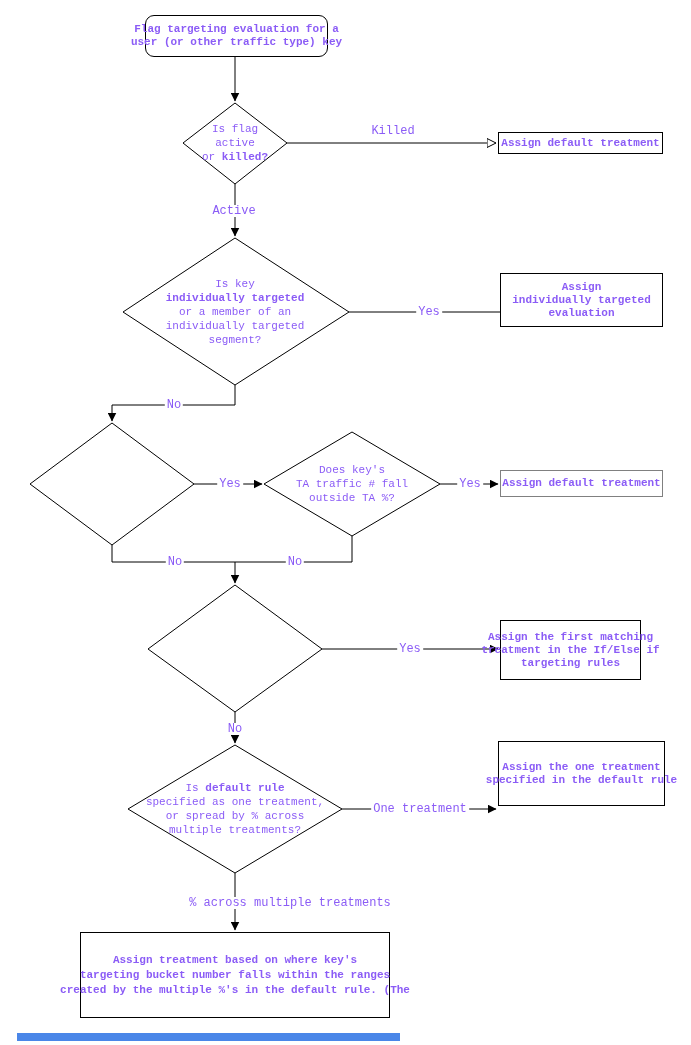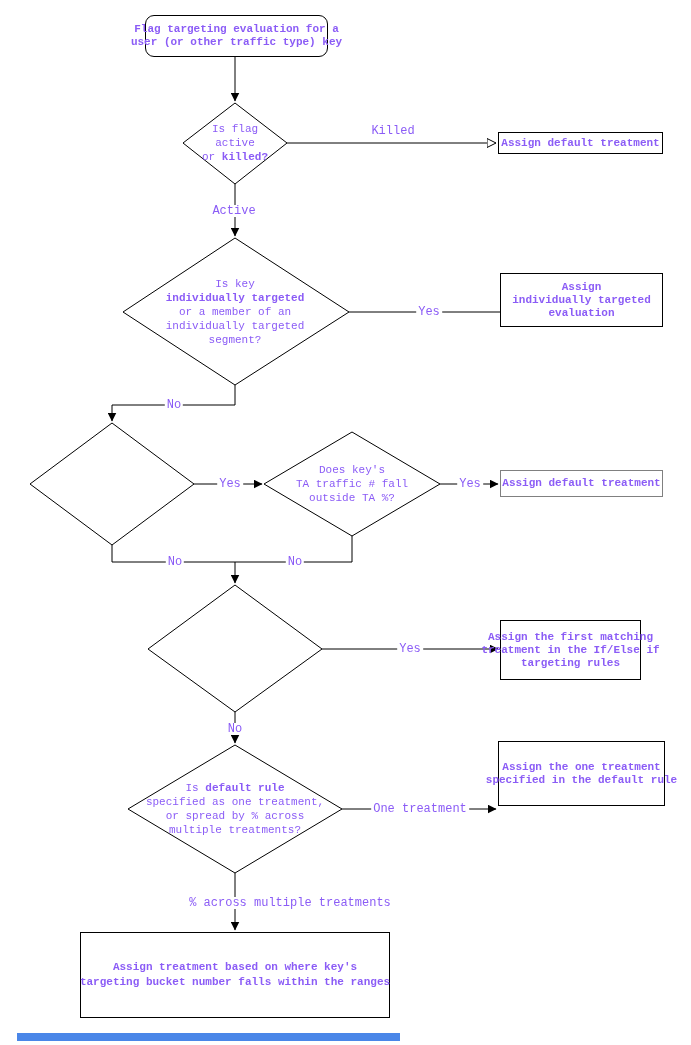--- a/index.html
+++ b/index.html
@@ -110,20 +110,21 @@
       <div class="tline"><span class="b">treatment in the If/Else if</span></div>
       <div class="tline"><span class="b">targeting rules</span></div>
     </div>
   <div class="box" style="left:498px; top:741px; width:167px; height:65px;">
       <div class="tline"><span class="b">Assign the one treatment</span></div>
       <div class="tline"><span class="b">specified in the default rule</span></div>
     </div>
   <div class="box" style="left:80px; top:932px; width:310px; height:86px; line-height:15px;">
       <div class="tline"><span class="b">Assign treatment based on where key's</span></div>
       <div class="tline"><span class="b">targeting bucket number falls within the ranges</span></div>
+      <div class="tline"><span class="b">created by the multiple %'s in the default rule. (The</span></div>
     </div>
 
   <span class="edge-label" style="left:393px; top:131px;">Killed</span>
   <span class="edge-label" style="left:234px; top:211px;">Active</span>
   <span class="edge-label" style="left:429px; top:312px;">Yes</span>
   <span class="edge-label" style="left:174px; top:405px;">No</span>
   <span class="edge-label" style="left:230px; top:484px;">Yes</span>
   <span class="edge-label" style="left:470px; top:484px;">Yes</span>
   <span class="edge-label" style="left:175px; top:562px;">No</span>
   <span class="edge-label" style="left:295px; top:562px;">No</span>

